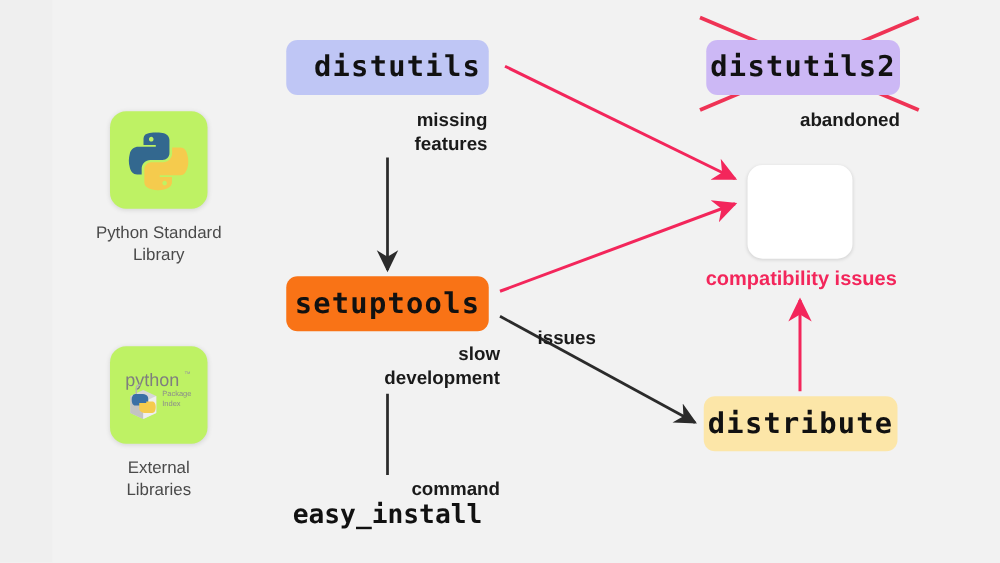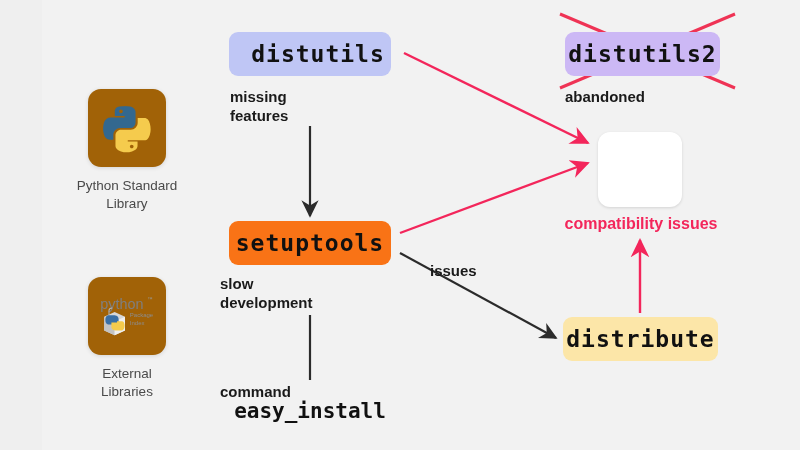--- a/index.html
+++ b/index.html
@@ -76,21 +76,21 @@
     left: 598px; top: 132px;
     width: 84px; height: 75px;
     background: #ffffff;
     border-radius: 12px;
     box-shadow: 0 1px 3px rgba(0,0,0,0.13);
   }
 
   
   .edge-label {
     position: absolute;
-    text-align: left;
+    text-align: right;
     font-family: "Liberation Sans", sans-serif;
     font-weight: bold;
     font-size: 15px;
     color: #1a1a1a;
     line-height: 1.25;
     white-space: pre-line;
   }
   #label-missing-features { left: 230px; top: 88px; width: 160px; }
   #label-abandoned        { left: 565px; top: 88px; width: 155px; }
   #label-slow-development { left: 220px; top: 275px; width: 180px; }
@@ -111,21 +111,21 @@
     font-weight: bold;
     font-size: 21px;
     color: #111111;
     letter-spacing: 0px;
   }
 
   
   .icon-card {
     position: absolute;
     width: 78px; height: 78px;
-    background: #a16207;
+    background: #bef264;
     border-radius: 13px;
     box-shadow: 0 1px 4px rgba(0,0,0,0.12);
     display: flex;
     align-items: center;
     justify-content: center;
   }
   #icon-card-stdlib { left: 88px; top: 89px; }
   #icon-card-extlib { left: 88px; top: 277px; }
   .icon-caption {
     position: absolute;

